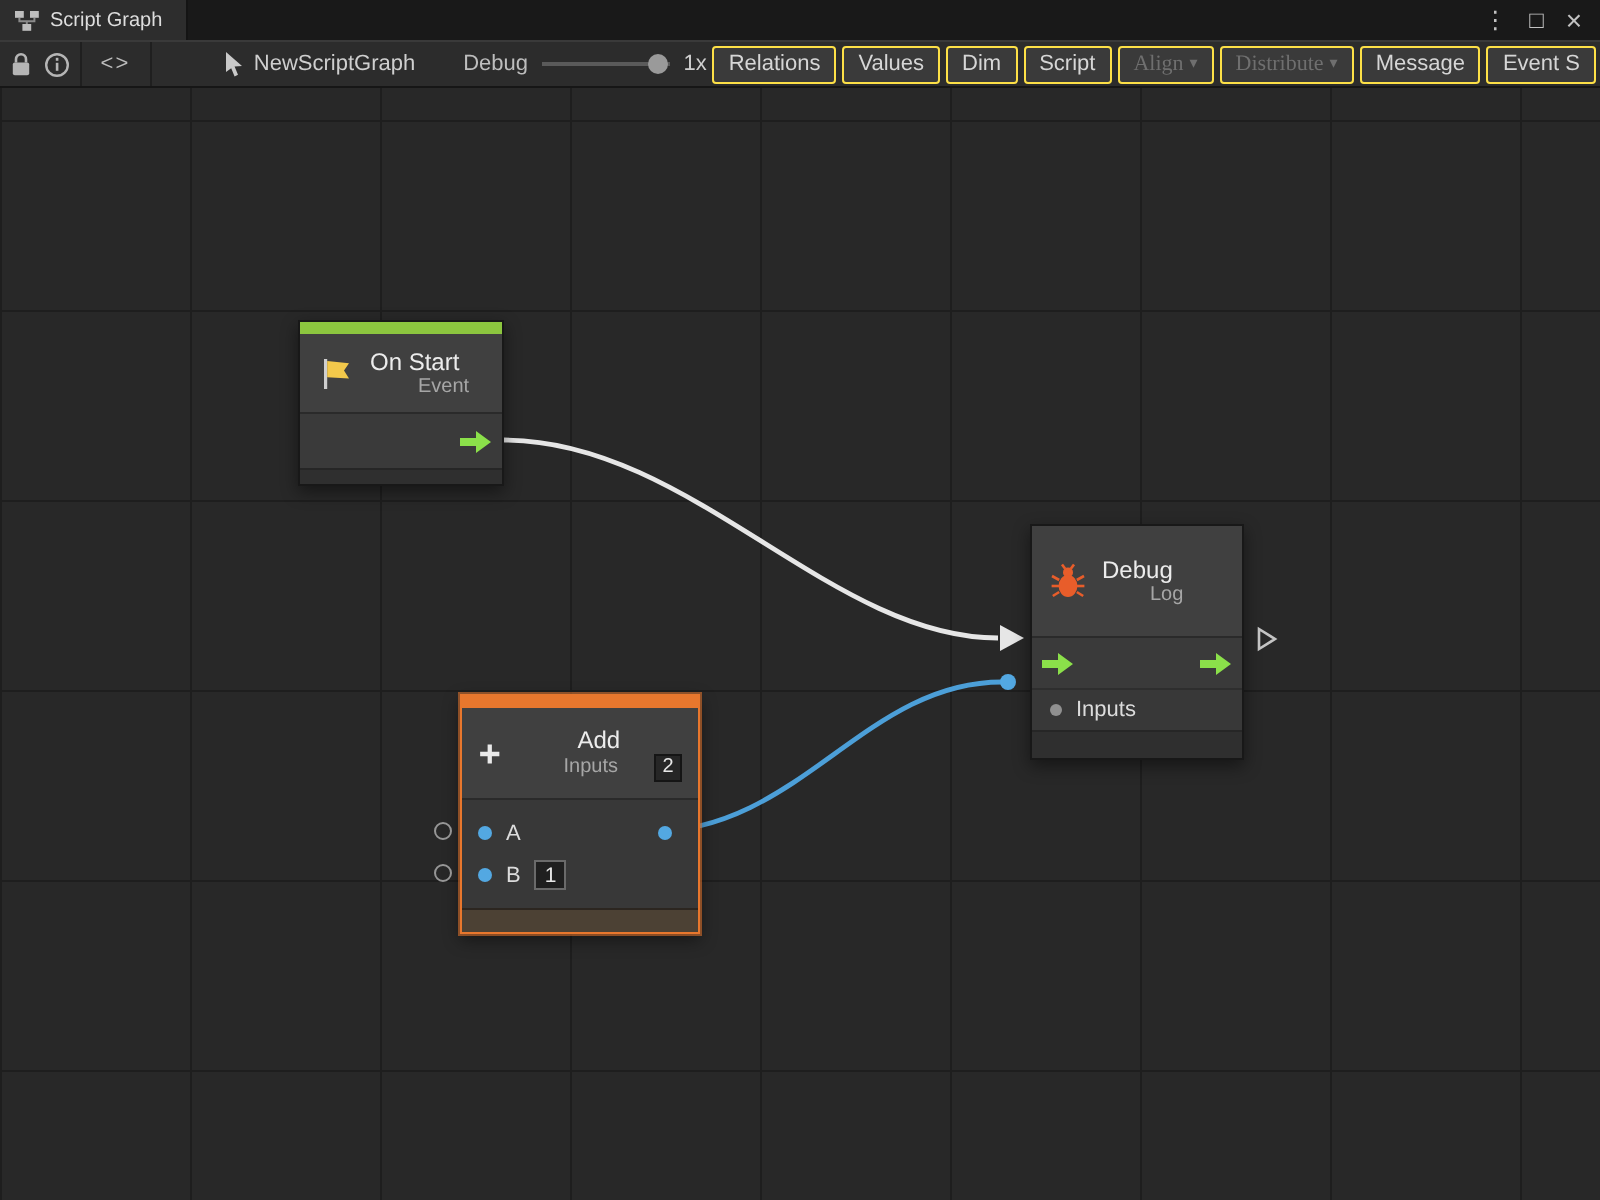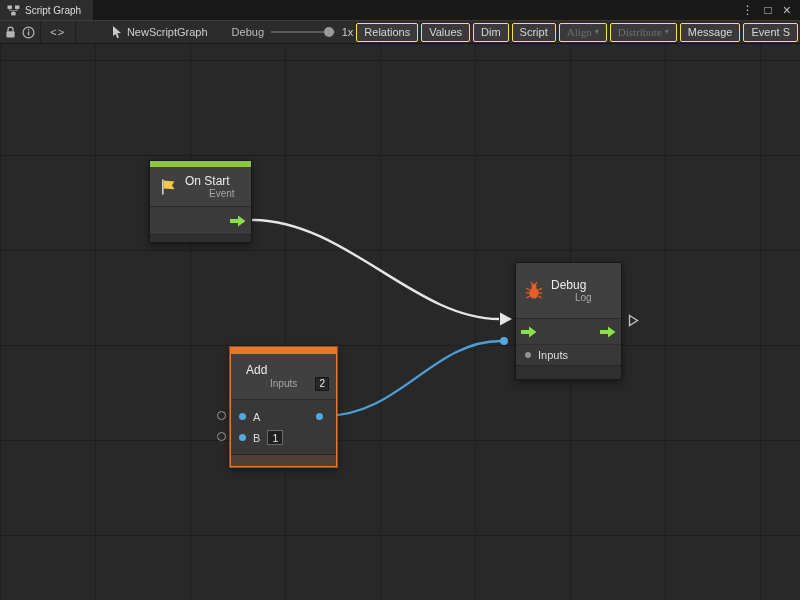--- a/index.html
+++ b/index.html
@@ -59,21 +59,21 @@
 
   
   .node-debug { left:515px; top:218px; width:107px; }
   .node-debug .node-header { height:56px; }
   .node-debug .flow-row { height:25px; }
   .msg-row { display:flex; align-items:center; gap:7px; height:21px; padding-left:9px; background:#383838; border-top:1px solid #2e2e2e; }
   .gray-dot { width:6px; height:6px; border-radius:50%; background:#909090; }
   .node-debug .node-footer { height:14px; }
 
   
-  .node-add { left:230px; top:303px; width:107px; border-color:#E8772D; box-shadow:0 0 0 1px rgba(232,119,45,.55), 0 3px 8px rgba(0,0,0,.45); }
+  .node-add { left:230px; top:303px; width:120px; border-color:#E8772D; box-shadow:0 0 0 1px rgba(232,119,45,.55), 0 3px 8px rgba(0,0,0,.45);text-align:center; }
   .node-add .node-header { height:46px; }
   .inputs-row { display:flex; align-items:center; gap:18px; }
   .count-box { display:inline-flex; align-items:center; justify-content:center; width:14px; height:14px;
                background:#262626; border:1px solid #151515; color:#e6e6e6; font-size:10px; }
   .ports { padding:6px 0 6px 0; background:#383838; }
   .port-line { display:flex; align-items:center; height:21px; padding:0 8px; gap:7px; }
   .blue-dot { width:7px; height:7px; border-radius:50%; background:#53A8E2; flex:0 0 auto; }
   .out-dot { margin-left:auto; margin-right:5px; }
   .value-field { display:inline-flex; align-items:center; justify-content:center; min-width:16px; height:15px;
                  background:#1f1f1f; border:1px solid #6a6a6a; color:#e8e8e8; font-size:10.5px; padding:0 3px; }

